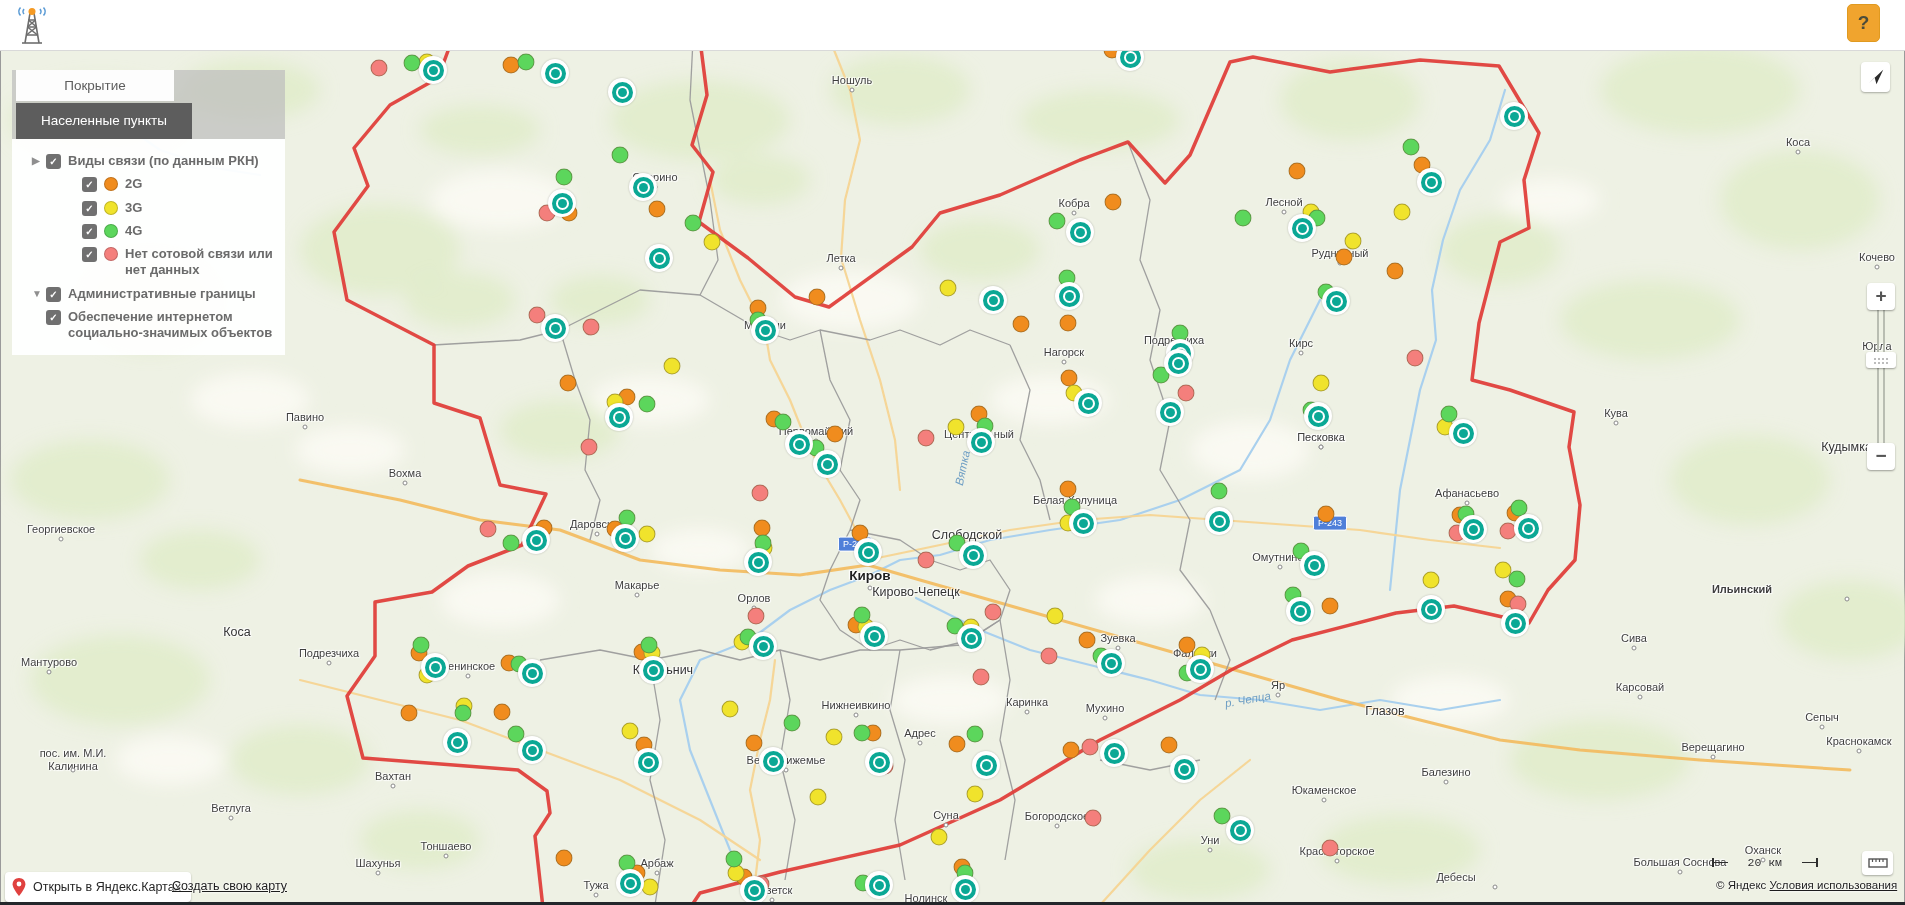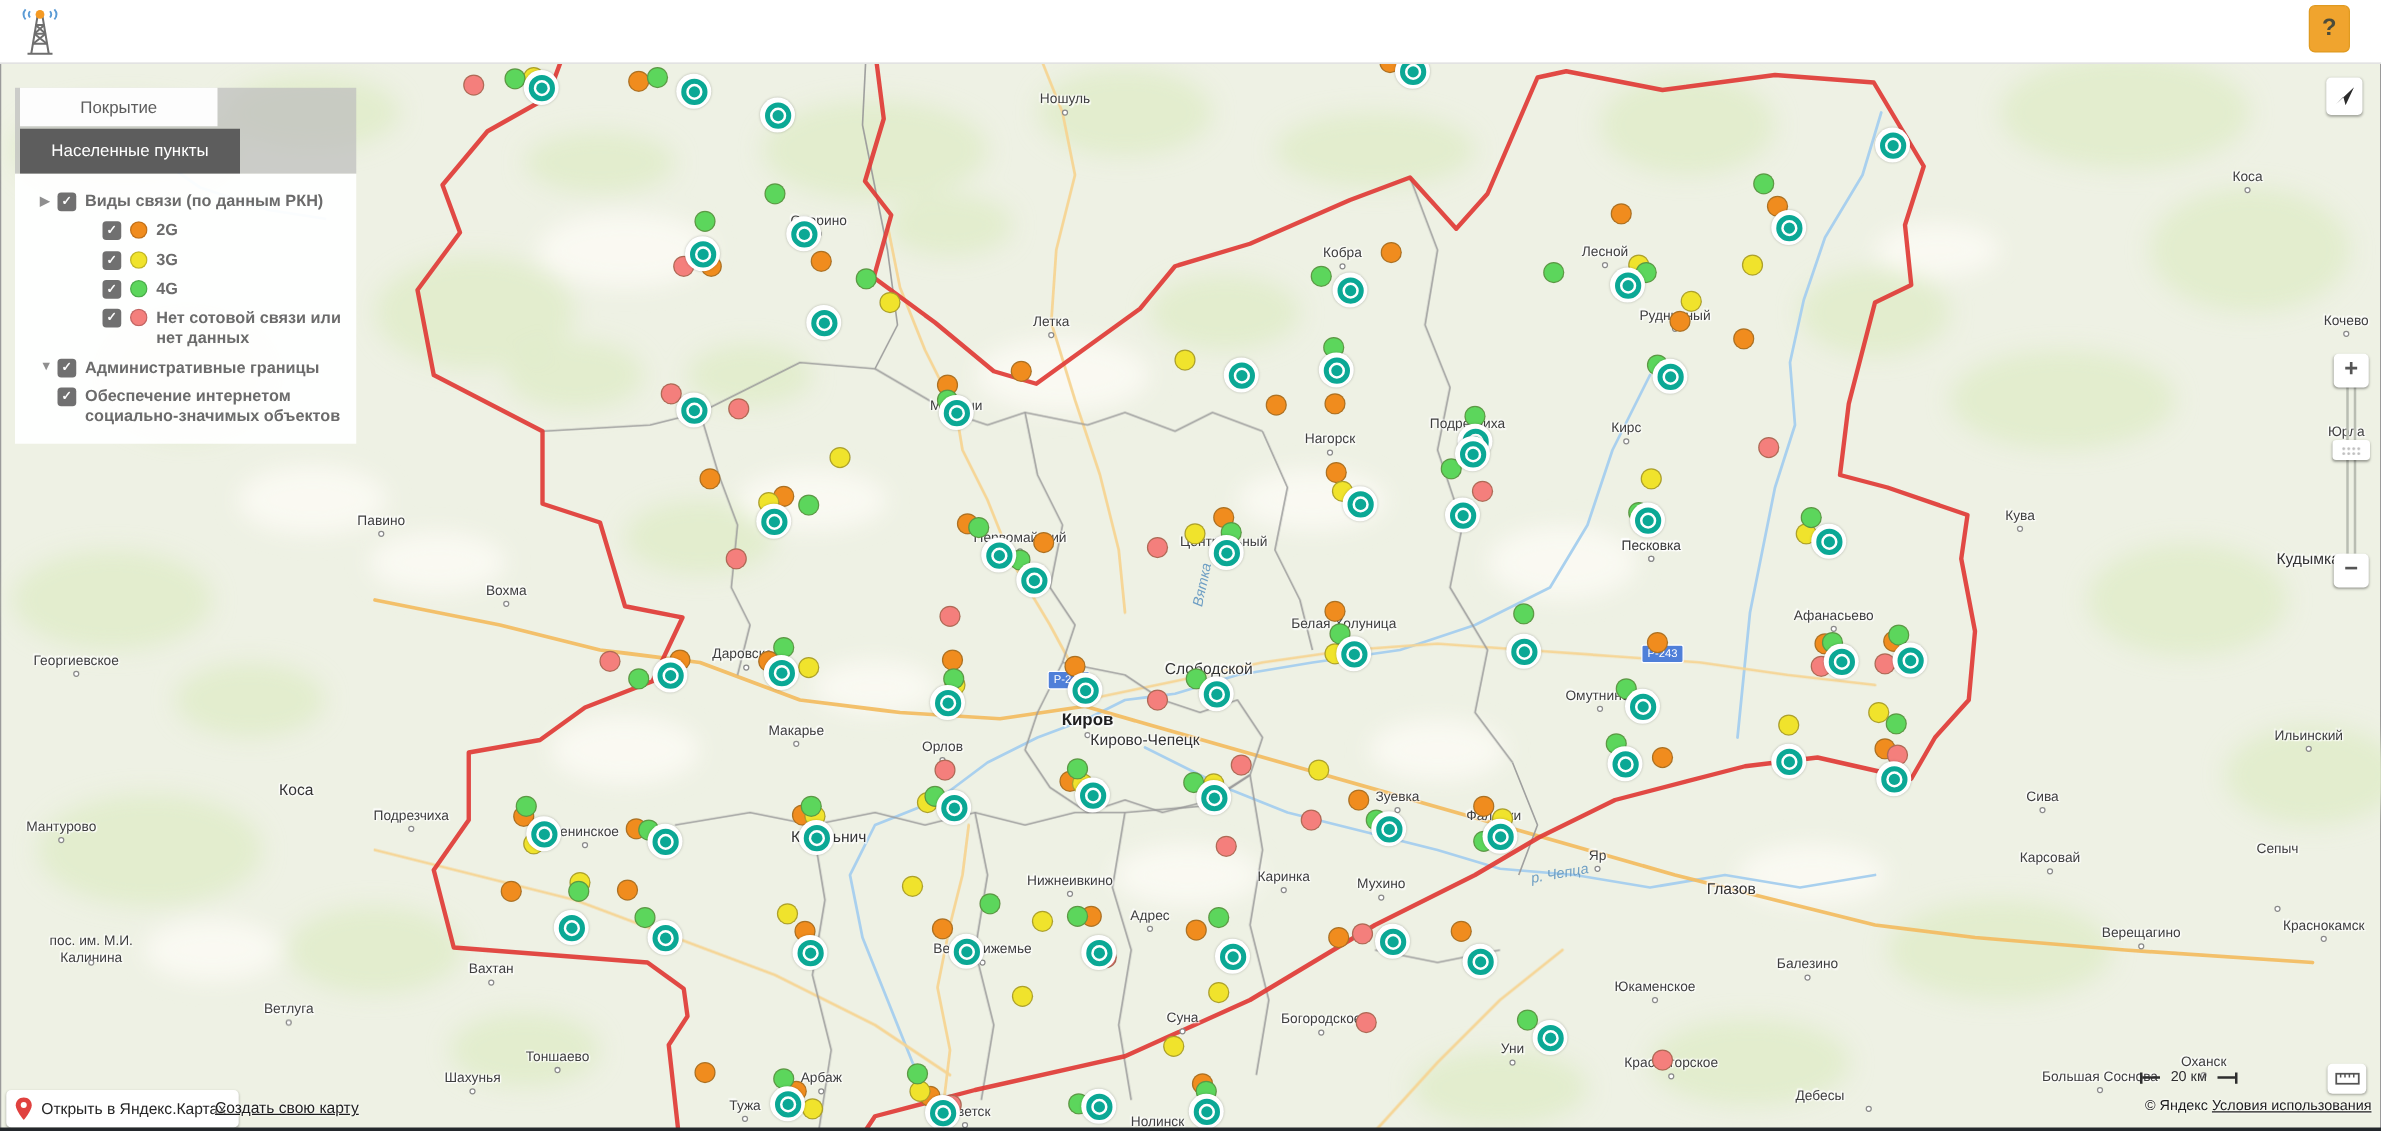--- a/index.html
+++ b/index.html
@@ -60,21 +60,21 @@
   #zoom-handle span{width:16px;height:7px;background-image:radial-gradient(#bdbdbd 1px,transparent 1.2px);background-size:4px 4px;}
   
   #open-yandex{position:absolute;left:5px;top:872px;height:30px;background:#fff;border-radius:4px;box-shadow:0 1px 2px rgba(0,0,0,.3);
                display:flex;align-items:center;padding:0 10px 0 6px;font-size:12.5px;color:#262626;z-index:30;cursor:pointer;}
   #create-map{position:absolute;left:172px;top:879px;font-size:12.5px;color:#1d1d1d;text-decoration:underline;z-index:30;cursor:pointer;
               text-shadow:0 0 2px #fff,0 0 2px #fff;}
   #scalebar{position:absolute;left:1712px;top:856px;display:flex;align-items:center;color:#2e2e2e;font-size:11.5px;z-index:30;
             text-shadow:0 0 2px #fff;}
   #scalebar .tick{width:1.5px;height:9px;background:#2e2e2e;}
   #scalebar .seg{width:14px;height:1.5px;background:#2e2e2e;}
-  #scalebar .stxt{margin:0 9px;}
+  #scalebar .stxt{margin:0 20px;font-family:Liberation Mono, monospace;}
   #ruler-btn{position:absolute;left:1862px;top:851px;width:31px;height:24px;background:#fff;border-radius:4px;box-shadow:0 1px 2px rgba(0,0,0,.3);
              display:flex;align-items:center;justify-content:center;z-index:30;cursor:pointer;}
   #copyright{position:absolute;left:1716px;top:879px;font-size:11.5px;color:#1c1c1c;z-index:30;text-shadow:0 0 2px #fff,0 0 2px #fff;}
   #copyright a{color:#1c1c1c;}
   #bottom-edge{position:absolute;left:0;top:902px;width:1905px;height:3px;background:#23272b;z-index:60;}
 </style>
 </head>
 <body>
 
 <div id="app">
@@ -260,27 +260,27 @@
       <div class="towndot" style="left: 1324px; top: 800px;"></div>
       <div class="lbl sm" style="left: 1337px; top: 851px;">Красногорское</div>
       <div class="towndot" style="left: 1337px; top: 861px;"></div>
       <div class="lbl md" style="left: 1385px; top: 711px;">Глазов</div>
       <div class="lbl sm" style="left: 1446px; top: 772px;">Балезино</div>
       <div class="towndot" style="left: 1446px; top: 782px;"></div>
       <div class="lbl sm" style="left: 1640px; top: 687px;">Карсовай</div>
       <div class="towndot" style="left: 1640px; top: 697px;"></div>
       <div class="lbl sm" style="left: 1634px; top: 638px;">Сива</div>
       <div class="towndot" style="left: 1634px; top: 648px;"></div>
-      <div class="lbl sm" style="left: 1822px; top: 680px; text-align: right;">Сепыч</div>
+      <div class="lbl sm" style="left: 1822px; top: 717px; text-align: right;">Сепыч</div>
       <div class="towndot" style="left: 1822px; top: 727px;"></div>
       <div class="lbl sm" style="left: 1713px; top: 747px;">Верещагино</div>
       <div class="towndot" style="left: 1713px; top: 757px;"></div>
       <div class="lbl sm" style="left: 1859px; top: 741px;">Краснокамск</div>
       <div class="towndot" style="left: 1859px; top: 751px;"></div>
-      <div class="lbl sm" style="left: 1847px; top: 589px;">Ильинский</div>
+      <div class="lbl sm" style="left: 1742px; top: 589px; font-weight: bold;">Ильинский</div>
       <div class="towndot" style="left: 1847px; top: 599px;"></div>
       <div class="lbl md" style="left: 1850px; top: 447px;">Кудымкар</div>
       <div class="lbl sm" style="left: 1616px; top: 413px;">Кува</div>
       <div class="towndot" style="left: 1616px; top: 423px;"></div>
       <div class="lbl sm" style="left: 1798px; top: 142px;">Коса</div>
       <div class="towndot" style="left: 1798px; top: 152px;"></div>
       <div class="lbl sm" style="left: 1877px; top: 257px;">Кочево</div>
       <div class="towndot" style="left: 1877px; top: 267px;"></div>
       <div class="lbl sm" style="left: 1877px; top: 346px;">Юрла</div>
       <div class="towndot" style="left: 1877px; top: 356px;"></div>

